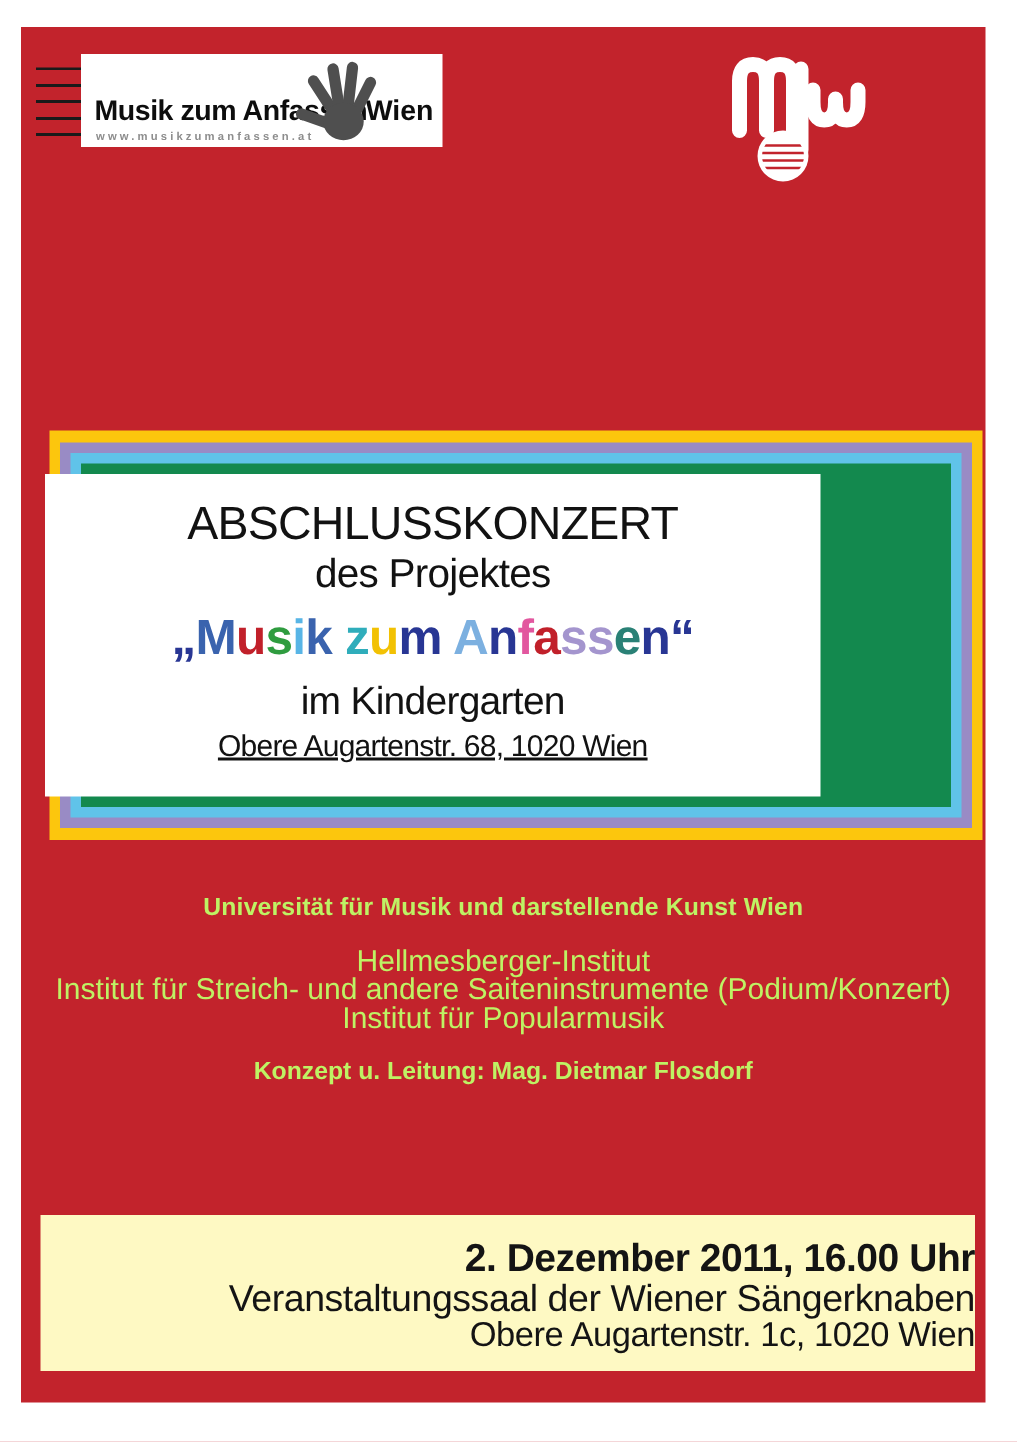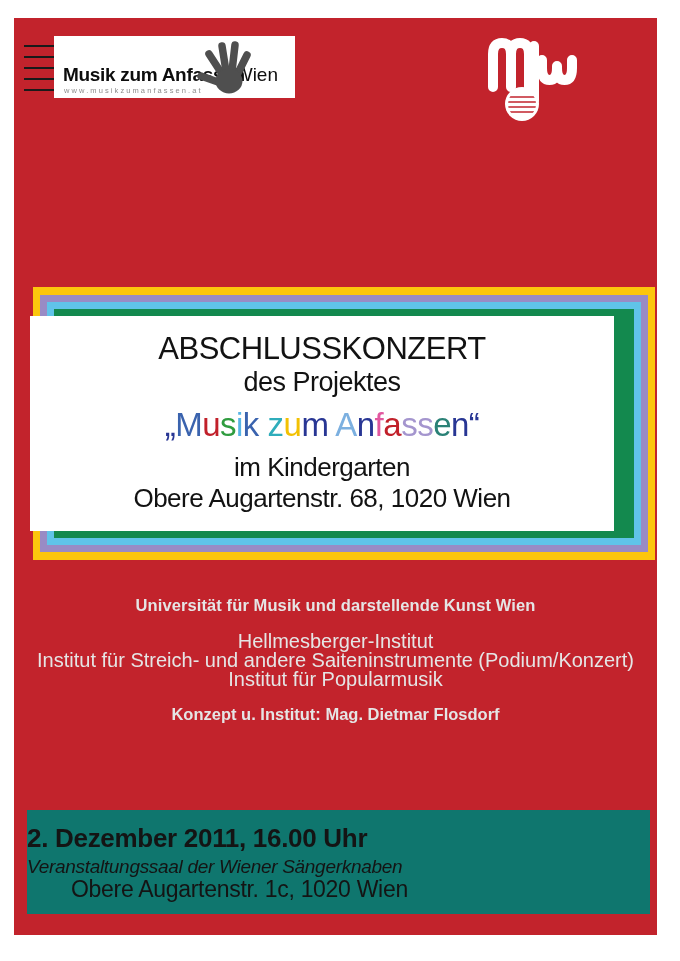--- a/index.html
+++ b/index.html
@@ -7,54 +7,54 @@
         font-family:"Liberation Sans",sans-serif;}
   .poster{position:absolute;left:14px;top:18px;width:643px;height:917px;background:#c2232c;}
 
   
   .staff{position:absolute;left:10px;top:27px;width:34px;height:48px;
          background:repeating-linear-gradient(to bottom,#1a1a1a 0 2px,transparent 2px 11px);}
 
   
   .mza{position:absolute;left:40px;top:18px;width:241px;height:62px;background:#ffffff;}
   .mza-title{position:absolute;left:9px;top:28px;font-size:19px;font-weight:700;color:#0d0d0d;letter-spacing:-0.3px;}
-  .mza-url{position:absolute;left:10px;top:50px;font-size:7.5px;font-weight:400;color:#8d8d8d;letter-spacing:2.1px;}
-  .mza-city{position:absolute;right:17px;top:28px;font-size:19px;font-weight:400;color:#0d0d0d;}
+  .mza-url{position:absolute;left:10px;top:50px;font-size:7.5px;font-weight:700;color:#8d8d8d;letter-spacing:2.1px;}
+  .mza-city{position:absolute;right:6px;top:28px;font-size:19px;font-weight:700;color:#0d0d0d;}
   .mza-hand{position:absolute;left:138px;top:2px;}
 
   
   .mdw{position:absolute;left:470px;top:20px;width:165px;height:145px;color:#fff;}
   .mdw-letters{position:absolute;left:0;top:0;}
   .mdw-word{position:absolute;left:72px;top:62px;font-size:13.5px;line-height:15px;font-weight:700;letter-spacing:0.2px;}
 
   
   .fr{position:absolute;}
   .f-yellow{left:19px;top:269px;width:622px;height:273px;background:#fcc60d;}
   .f-purple{left:26px;top:277px;width:608px;height:257px;background:#998bc5;}
   .f-blue{left:33px;top:284px;width:594px;height:243px;background:#60c3e9;}
   .f-green{left:40px;top:291px;width:580px;height:229px;background:#13894e;}
-  .banner{position:absolute;left:16px;top:298px;width:584px;height:215px;background:#ffffff;
+  .banner{position:absolute;left:16px;top:298px;width:517px;height:215px;background:#ffffff;
           text-align:center;color:#121212;}
   .banner-title{margin-top:16px;font-size:31px;letter-spacing:-0.5px;line-height:34px;}
   .banner-sub{font-size:27px;line-height:32px;letter-spacing:-0.5px;}
-  .project-line{margin-top:7px;font-size:33px;line-height:40px;font-weight:400;white-space:pre;letter-spacing:-0.5px;}
+  .project-line{margin-top:7px;font-size:33px;line-height:40px;font-weight:700;white-space:pre;letter-spacing:-0.5px;}
   .banner-l3{margin-top:7px;font-size:26px;line-height:31px;letter-spacing:-0.5px;}
-  .banner-l4{font-size:26px;line-height:31px;letter-spacing:-0.5px;}
+  .banner-l4{font-size:20px;line-height:31px;letter-spacing:-0.5px;text-decoration:underline;}
 
   
-  .org{position:absolute;left:0;top:578px;width:100%;text-align:center;color:#e5e5e5;}
+  .org{position:absolute;left:0;top:578px;width:100%;text-align:center;color:#bef264;}
   .org-uni{font-size:16.5px;font-weight:700;letter-spacing:0.1px;}
   .org-list{margin-top:17px;font-size:20px;line-height:19px;}
   .org-concept{margin-top:16px;font-size:16.5px;font-weight:700;}
 
   
-  .event{position:absolute;left:13px;top:792px;width:623px;height:104px;background:#0f766e;
-         text-align:left;color:#141414;}
+  .event{position:absolute;left:13px;top:792px;width:623px;height:104px;background:#fef9c3;
+         text-align:right;color:#141414;}
   .event-date{margin-top:13px;font-size:26px;font-weight:700;letter-spacing:-0.3px;line-height:30px;}
-  .event-venue{margin-top:2px;font-size:19px;line-height:23px;letter-spacing:-0.3px;font-style:italic;}
+  .event-venue{margin-top:2px;font-size:25px;line-height:23px;letter-spacing:-0.3px;}
   .event-address{font-size:23px;line-height:23px;letter-spacing:-0.3px;padding-left:44px;}
 </style>
 </head>
 <body>
 
 <div class="page">
   <div class="poster">
 
     <div class="staff"></div>
 
@@ -114,21 +114,21 @@
       <div class="banner-l4">Obere Augartenstr. 68, 1020 Wien</div>
     </div>
 
     <div class="org">
       <div class="org-uni">Universität für Musik und darstellende Kunst Wien</div>
       <div class="org-list">
         <div>Hellmesberger-Institut</div>
         <div>Institut für Streich- und andere Saiteninstrumente (Podium/Konzert)</div>
         <div>Institut für Popularmusik</div>
       </div>
-      <div class="org-concept">Konzept u. Institut: Mag. Dietmar Flosdorf</div>
+      <div class="org-concept">Konzept u. Leitung: Mag. Dietmar Flosdorf</div>
     </div>
 
     <div class="event">
       <div class="event-date">2. Dezember 2011, 16.00 Uhr</div>
       <div class="event-venue">Veranstaltungssaal der Wiener Sängerknaben</div>
       <div class="event-address">Obere Augartenstr. 1c, 1020 Wien</div>
     </div>
 
   </div>
 </div>

